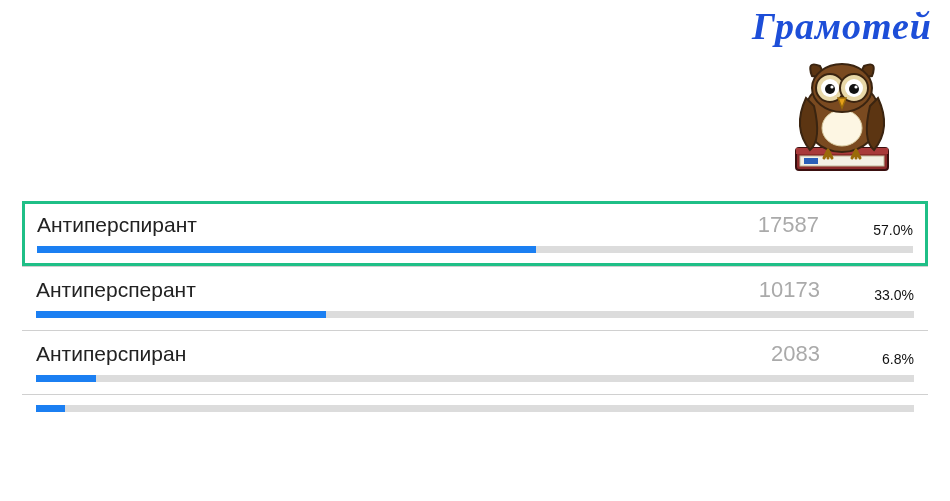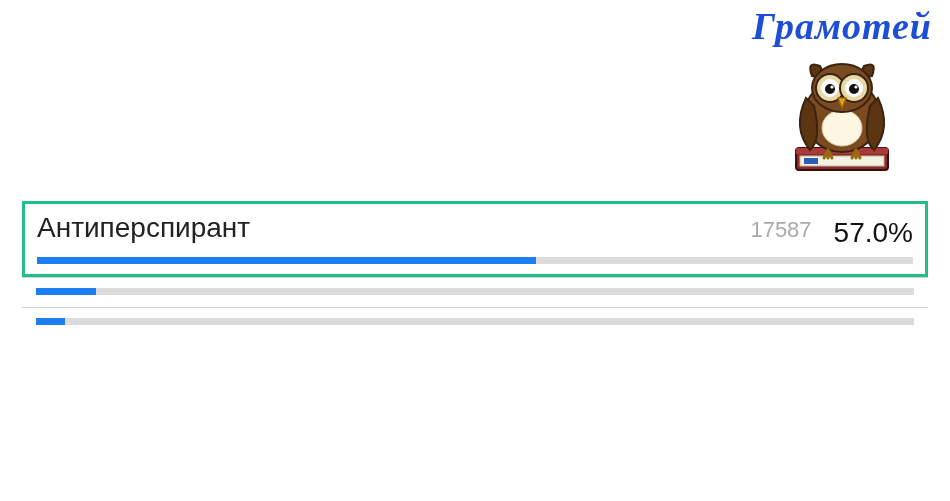--- a/index.html
+++ b/index.html
@@ -45,35 +45,35 @@
     padding: 8px 12px 10px 12px;
     margin-top: -1px;
   }
   .row-top {
     display: flex;
     align-items: baseline;
     justify-content: space-between;
     margin-bottom: 8px;
   }
   .label {
-    font-size: 28px;
+    font-size: 21px;
     color: #222;
     font-weight: 400;
   }
   .nums {
     display: flex;
     gap: 22px;
-    align-items: flex-start;
+    align-items: flex-end;
   }
   .count {
     font-size: 22px;
     color: #aaa;
   }
   .pct {
-    font-size: 28px;
+    font-size: 14px;
     color: #111;
     font-weight: 500;
     min-width: 72px;
     text-align: right;
   }
   .bar-track {
     width: 100%;
     height: 7px;
     background: #dcdcdc;
   }
@@ -130,20 +130,39 @@
         <div class="nums">
           <div class="count">17587</div>
           <div class="pct">57.0%</div>
         </div>
       </div>
       <div class="bar-track">
         <div class="bar-fill" style="width: 57%;"></div>
       </div>
     </div>
     <div class="row">
+      <div class="row-top">
+        <div class="label">Антиперсперант</div>
+        <div class="nums">
+          <div class="count">10173</div>
+          <div class="pct">33.0%</div>
+        </div>
+      </div>
+      <div class="bar-track">
+        <div class="bar-fill" style="width: 33%;"></div>
+      </div>
+    </div>
+    <div class="row">
+      <div class="row-top">
+        <div class="label">Антиперспиран</div>
+        <div class="nums">
+          <div class="count">2083</div>
+          <div class="pct">6.8%</div>
+        </div>
+      </div>
       <div class="bar-track">
         <div class="bar-fill" style="width: 6.8%;"></div>
       </div>
     </div>
     <div class="row">
       <div class="bar-track">
         <div class="bar-fill" style="width: 3.3%;"></div>
       </div>
     </div>
   </div>

